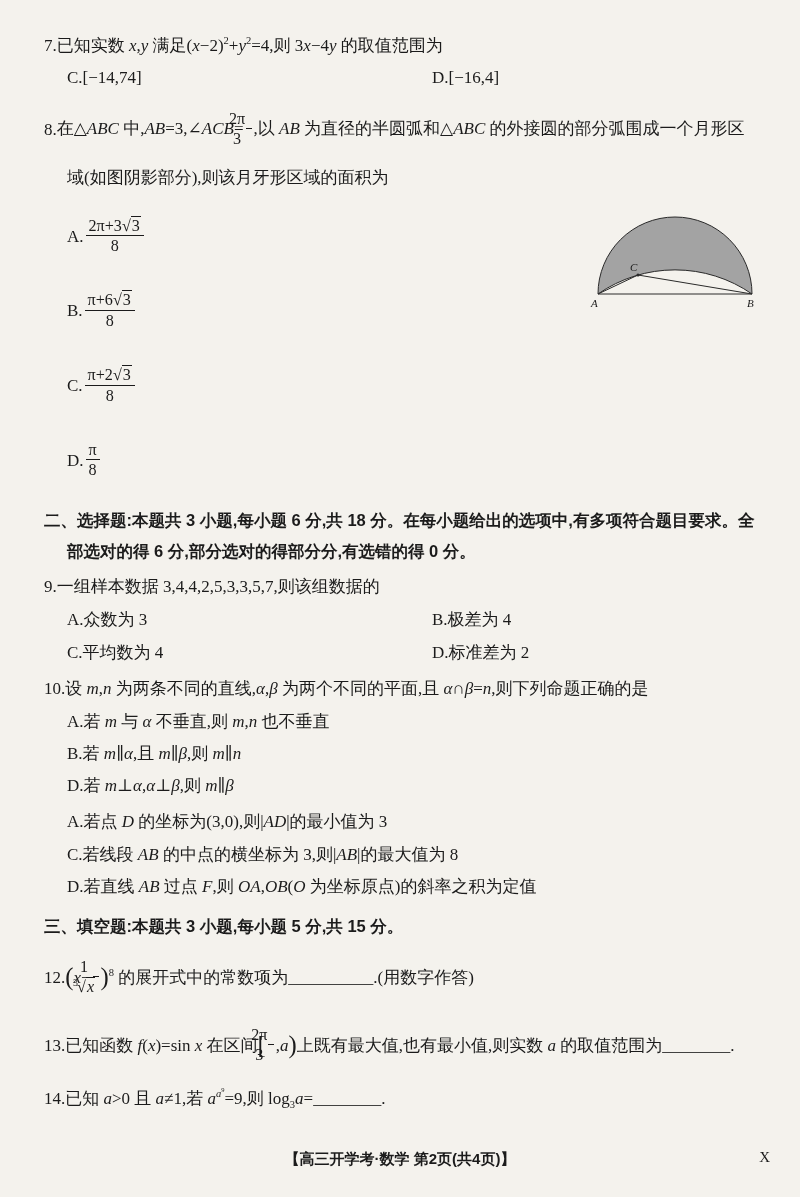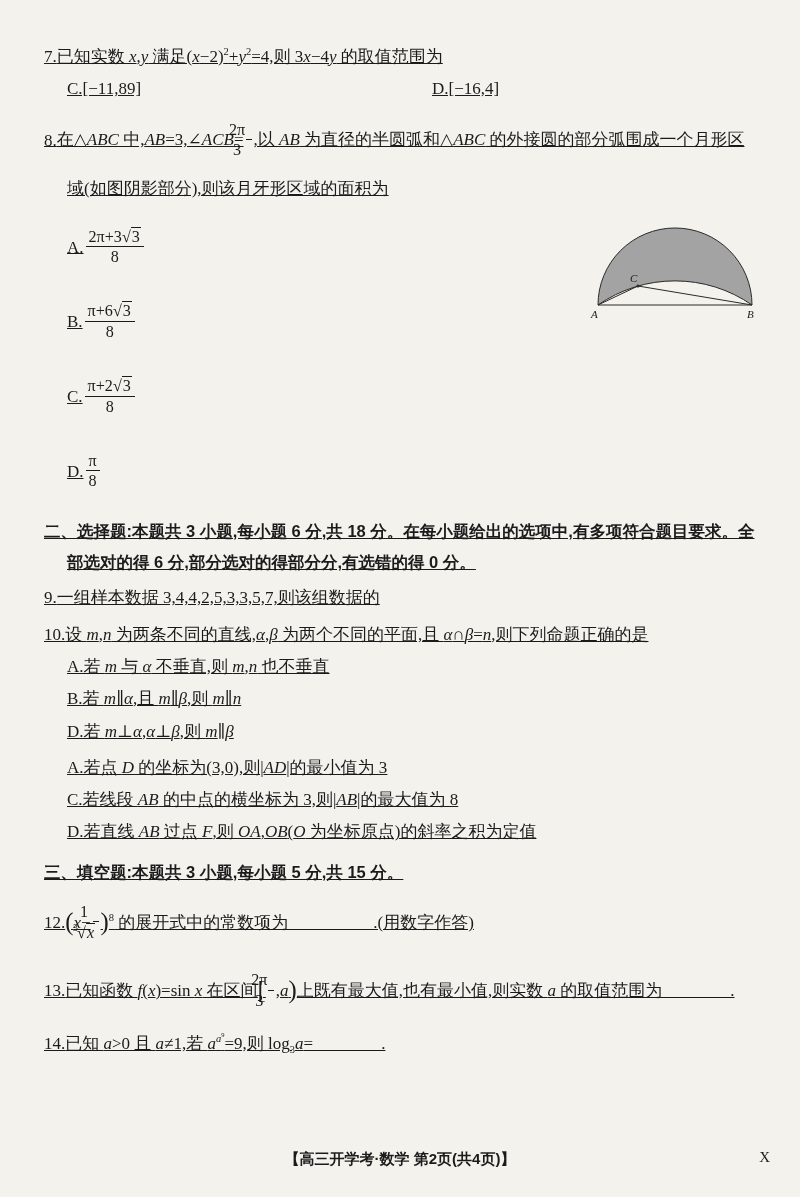--- a/index.html
+++ b/index.html
@@ -5,24 +5,23 @@
   :root{ --paper:#f4f2ed; --ink:#1b1b1b; --shade:#a3a3a3; }
   html,body{margin:0;padding:0}
   body{
     width:800px;height:1197px;
     background:var(--paper);
     font-family:"Liberation Serif","DejaVu Serif",serif;
     color:var(--ink);
   }
   .page{
     position:relative;width:800px;height:1197px;box-sizing:border-box;
-    padding:41px 40px 0 44px;
+    padding:30px 40px 0 44px;
     font-size:17px;line-height:1.9;
     overflow:hidden;
-    text-decoration:underline;
   }
   section{margin-bottom:4px}
   .stem{padding-left:23px;text-indent:-23px}
   .opts{padding-left:23px}
   .opts2{display:grid;grid-template-columns:365px 1fr;row-gap:1px}
   .optlines .opt{display:block}
   .sec{
     font-family:"Liberation Sans","DejaVu Sans",sans-serif;
     font-weight:700;font-size:16.5px;
     padding-left:23px;text-indent:-23px;
@@ -66,21 +65,21 @@
 </head>
 <body>
 
 <div class="page">
 
   <section>
     <div class="stem">
       <span class="qnum">7.</span><span>已知实数 <i>x</i>,<i>y</i> 满足(<i>x</i>−2)<sup>2</sup>+<i>y</i><sup>2</sup>=4,则 3<i>x</i>−4<i>y</i> 的取值范围为</span>
     </div>
     <div class="opts opts2">
-      <span class="opt">C.[−11,89]</span>
+      <span class="opt">C.[−14,74]</span>
       <span class="opt">D.[−16,4]</span>
     </div>
   </section>
 
   <section>
     <div class="stem">
       <span class="qnum">8.</span><span>在△<i>ABC</i> 中,<i>AB</i>=3,∠<i>ACB</i>=<span class="frac">
             <span>2π</span>
             <span>3</span>
           </span>,以 <i>AB</i> 为直径的半圆弧和△<i>ABC</i> 的外接圆的部分弧围成一个月形区域(如图阴影部分),则该月牙形区域的面积为</span>
@@ -113,20 +112,26 @@
             </span></span>
       </div>
     </div>
   </section>
 
   <div class="sec">二、选择题:本题共 3 小题,每小题 6 分,共 18 分。在每小题给出的选项中,有多项符合题目要求。全部选对的得 6 分,部分选对的得部分分,有选错的得 0 分。</div>
 
   <section>
     <div class="stem">
       <span class="qnum">9.</span><span>一组样本数据 3,4,4,2,5,3,3,5,7,则该组数据的</span>
+    </div>
+    <div class="opts opts2">
+      <span class="opt">A.众数为 3</span>
+      <span class="opt">B.极差为 4</span>
+      <span class="opt">C.平均数为 4</span>
+      <span class="opt">D.标准差为 2</span>
     </div>
   </section>
 
   <section>
     <div class="stem">
       <span class="qnum">10.</span><span>设 <i>m</i>,<i>n</i> 为两条不同的直线,<i>α</i>,<i>β</i> 为两个不同的平面,且 <i>α</i>∩<i>β</i>=<i>n</i>,则下列命题正确的是</span>
     </div>
     <div class="opts optlines">
       <span class="opt">A.若 <i>m</i> 与 <i>α</i> 不垂直,则 <i>m</i>,<i>n</i> 也不垂直</span>
       <span class="opt">B.若 <i>m</i>∥<i>α</i>,且 <i>m</i>∥<i>β</i>,则 <i>m</i>∥<i>n</i></span>

